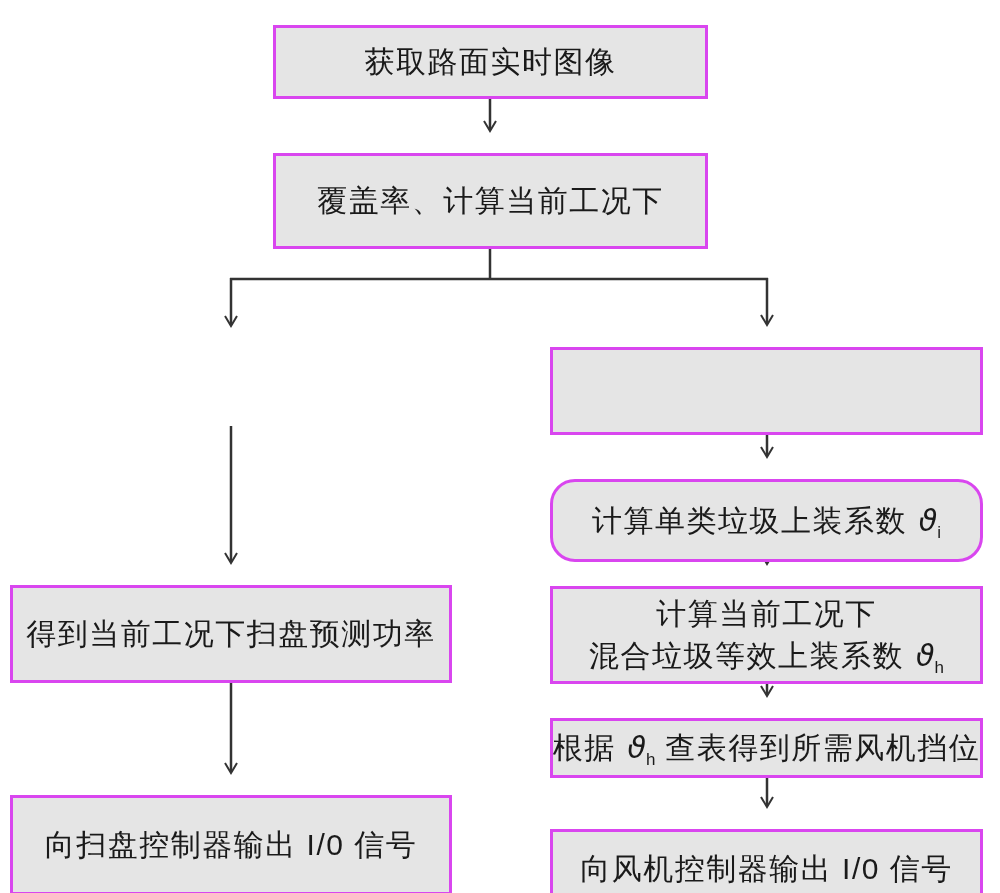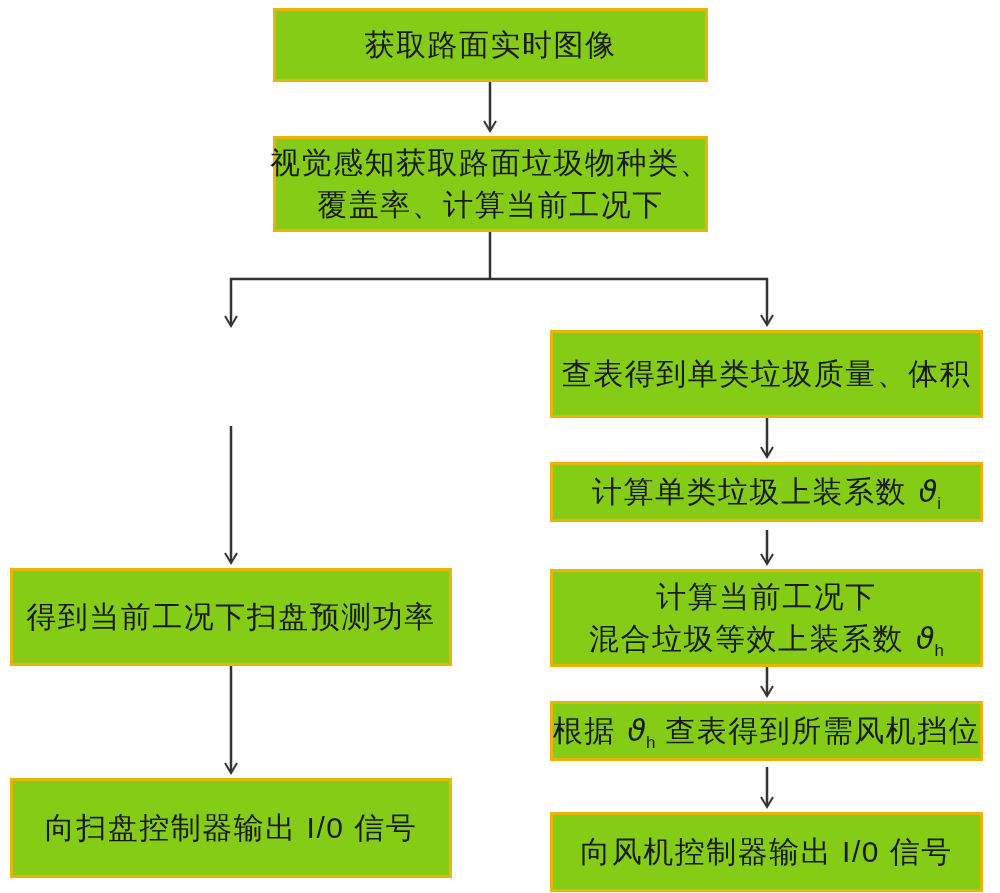--- a/index.html
+++ b/index.html
@@ -20,40 +20,41 @@
     position: absolute;
     left: 0;
     top: 0;
     width: 1000px;
     height: 893px;
     pointer-events: none;
   }
   .flow-box {
     position: absolute;
     box-sizing: border-box;
-    border: 3px solid #eab308;
-    background: #84cc16;
+    border: 3px solid #d946ef;
+    background: #e5e5e5;
     display: flex;
     flex-direction: column;
     align-items: center;
     justify-content: center;
     text-align: center;
     font-size: 30px;
     line-height: 42px;
     letter-spacing: 1.5px;
     white-space: nowrap;
+    margin-top: 17px;
   }
   
   .b-capture    { left: 273px; top: 8px;   width: 435px; height: 74px; }
   .b-perception { left: 273px; top: 136px; width: 435px; height: 96px; }
   .b-left1      { left: 10px;  top: 331px; width: 442px; height: 95px; }
   .b-left2      { left: 10px;  top: 568px; width: 442px; height: 98px; font-family: Liberation Serif, serif; }
   .b-left3      { left: 10px;  top: 778px; width: 442px; height: 100px; }
   .b-right1     { left: 550px; top: 330px; width: 433px; height: 88px; }
-  .b-right2     { left: 550px; top: 462px; width: 433px; height: 60px; }
+  .b-right2     { left: 550px; top: 462px; width: 433px; height: 83px; border-radius: 25px; }
   .b-right3     { left: 550px; top: 569px; width: 433px; height: 98px; }
   .b-right4     { left: 550px; top: 701px; width: 433px; height: 60px; }
   .b-right5     { left: 550px; top: 812px; width: 433px; height: 80px; }
 
   .sym {
     font-style: italic;
     font-family: "DejaVu Sans", sans-serif;
     letter-spacing: 0;
     margin-left: 2px;
   }
@@ -85,35 +86,33 @@
     <line x1="767" y1="530" x2="767" y2="563" stroke="#333333" stroke-width="2.5" marker-end="url(#vhead)"></line>
     <line x1="767" y1="657" x2="767" y2="695" stroke="#333333" stroke-width="2.5" marker-end="url(#vhead)"></line>
     <line x1="767" y1="767" x2="767" y2="806" stroke="#333333" stroke-width="2.5" marker-end="url(#vhead)"></line>
   </svg>
 
   <div class="flow-box b-capture">
     <span>获取路面实时图像</span>
   </div>
 
   <div class="flow-box b-perception">
-    <span>视觉感知获取路面垃圾物种类、</span>
     <span>覆盖率、计算当前工况下</span>
   </div>
 
 
   <div class="flow-box b-left2">
     <span>得到当前工况下扫盘预测功率</span>
   </div>
 
   <div class="flow-box b-left3">
     <span>向扫盘控制器输出 I/0 信号</span>
   </div>
 
   <div class="flow-box b-right1">
-    <span>查表得到单类垃圾质量、体积</span>
   </div>
 
   <div class="flow-box b-right2">
     <span>
       <span>计算单类垃圾上装系数 </span><span class="sym">ϑ</span><sub class="sub">i</sub>
     </span>
   </div>
 
   <div class="flow-box b-right3">
     <span>计算当前工况下</span>

